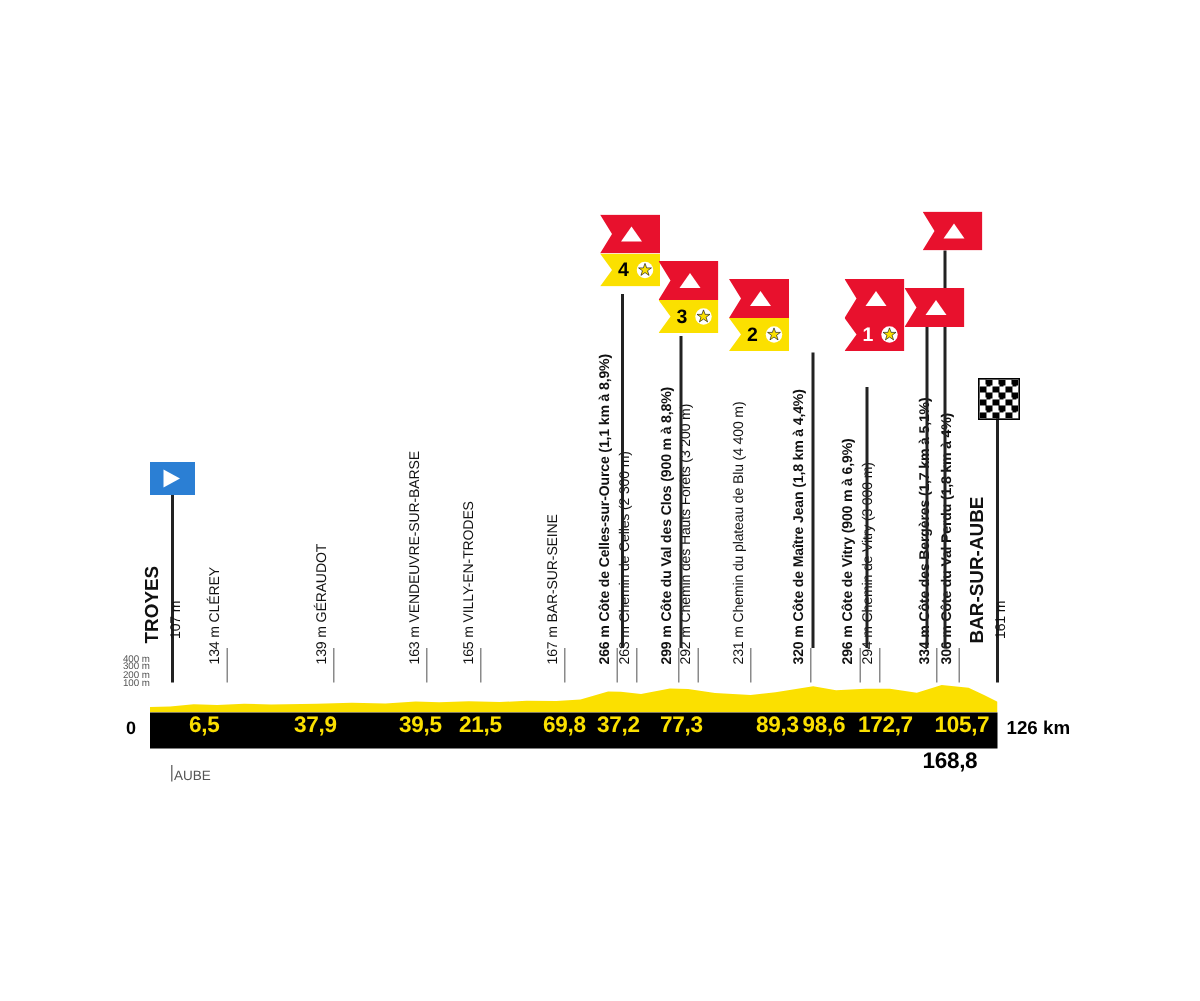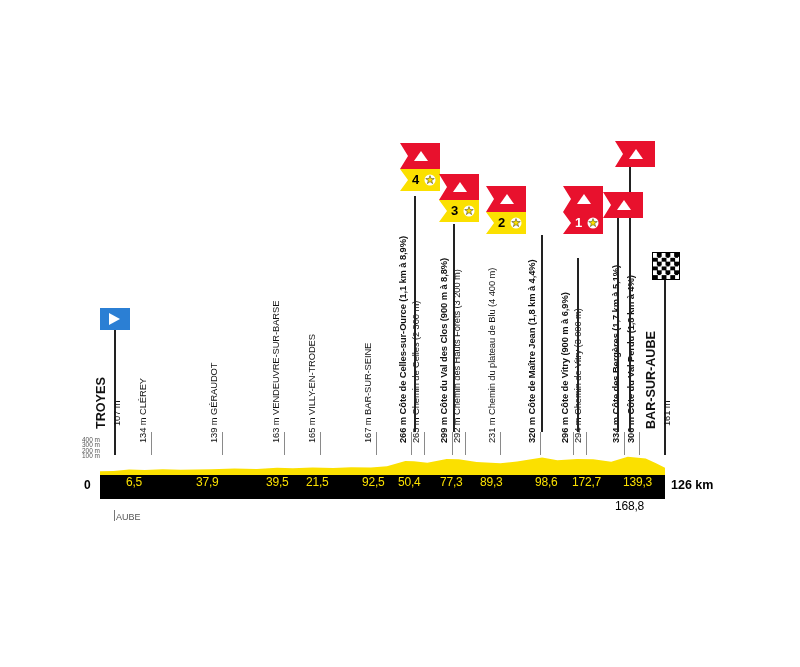--- a/index.html
+++ b/index.html
@@ -12,21 +12,21 @@
 
   
   .profile-band{
     position:absolute;left:100px;top:455px;width:565px;height:20px;
   }
   .axis-bar{
     position:absolute;left:100px;top:475px;width:565px;height:24px;
     background:#000;
   }
   .axis-tick{
-    position:absolute;top:0;color:#fbe000;font-size:12px;font-weight:normal;
+    position:absolute;top:0;color:#fbe000;font-size:15px;font-weight:bold;
     letter-spacing:-0.2px;
   }
   .axis-tick.below{
     top:24px;color:#000;
   }
   .axis-zero{
     position:absolute;left:84px;top:478px;font-size:12px;font-weight:bold;color:#000;
   }
   .axis-end{
     position:absolute;left:671px;top:478px;font-size:12.5px;font-weight:bold;color:#000;
@@ -128,28 +128,28 @@
     <svg id="profile-svg" width="565" height="20" viewBox="0 0 565 20" preserveAspectRatio="none">
         <polygon points="0,20 0.00,16.26 13.45,15.94 29.15,14.53 44.84,15.04 62.78,14.14 80.71,14.66 111.21,14.21 134.52,13.50 156.94,14.01 177.12,12.66 192.82,13.18 212.55,12.54 233.17,12.99 251.11,12.21 270.84,12.41 286.98,11.25 305.37,6.04 313.89,6.24 327.34,7.71 346.62,3.92 358.73,4.37 376.67,7.07 400.43,8.29 417.02,6.43 442.13,2.57 457.38,5.14 477.11,4.11 493.25,4.24 511.19,6.75 527.78,1.67 545.72,3.47 556.03,8.36 565.00,12.79 565,20" fill="#fbe000"></polygon>
       </svg>
   </div>
 
   <div class="axis-bar">
     <span class="axis-tick" style="left:26px">6,5</span>
     <span class="axis-tick" style="left:96px">37,9</span>
     <span class="axis-tick" style="left:166px">39,5</span>
     <span class="axis-tick" style="left:206px">21,5</span>
-    <span class="axis-tick" style="left:262px">92,5</span>
-    <span class="axis-tick" style="left:298px">50,4</span>
+    <span class="axis-tick" style="left:262px">69,8</span>
+    <span class="axis-tick" style="left:298px">37,2</span>
     <span class="axis-tick" style="left:340px">77,3</span>
-    <span class="axis-tick" style="left:380px">89,3</span>
+    <span class="axis-tick" style="left:404px">89,3</span>
     <span class="axis-tick" style="left:435px">98,6</span>
     <span class="axis-tick" style="left:472px">172,7</span>
     <span class="axis-tick below" style="left:515px">168,8</span>
-    <span class="axis-tick" style="left:523px">139,3</span>
+    <span class="axis-tick" style="left:523px">105,7</span>
   </div>
   <div class="axis-zero">0</div>
   <div class="axis-end">126 km</div>
 
   <div class="dept-tick"></div>
   <div class="dept-label">AUBE</div>
 
   <div class="pole" style="left:114px;top:330px;height:125px"></div>
   <div class="start-flag" style="left:100px;top:308px;">
     <span class="tri"></span>

